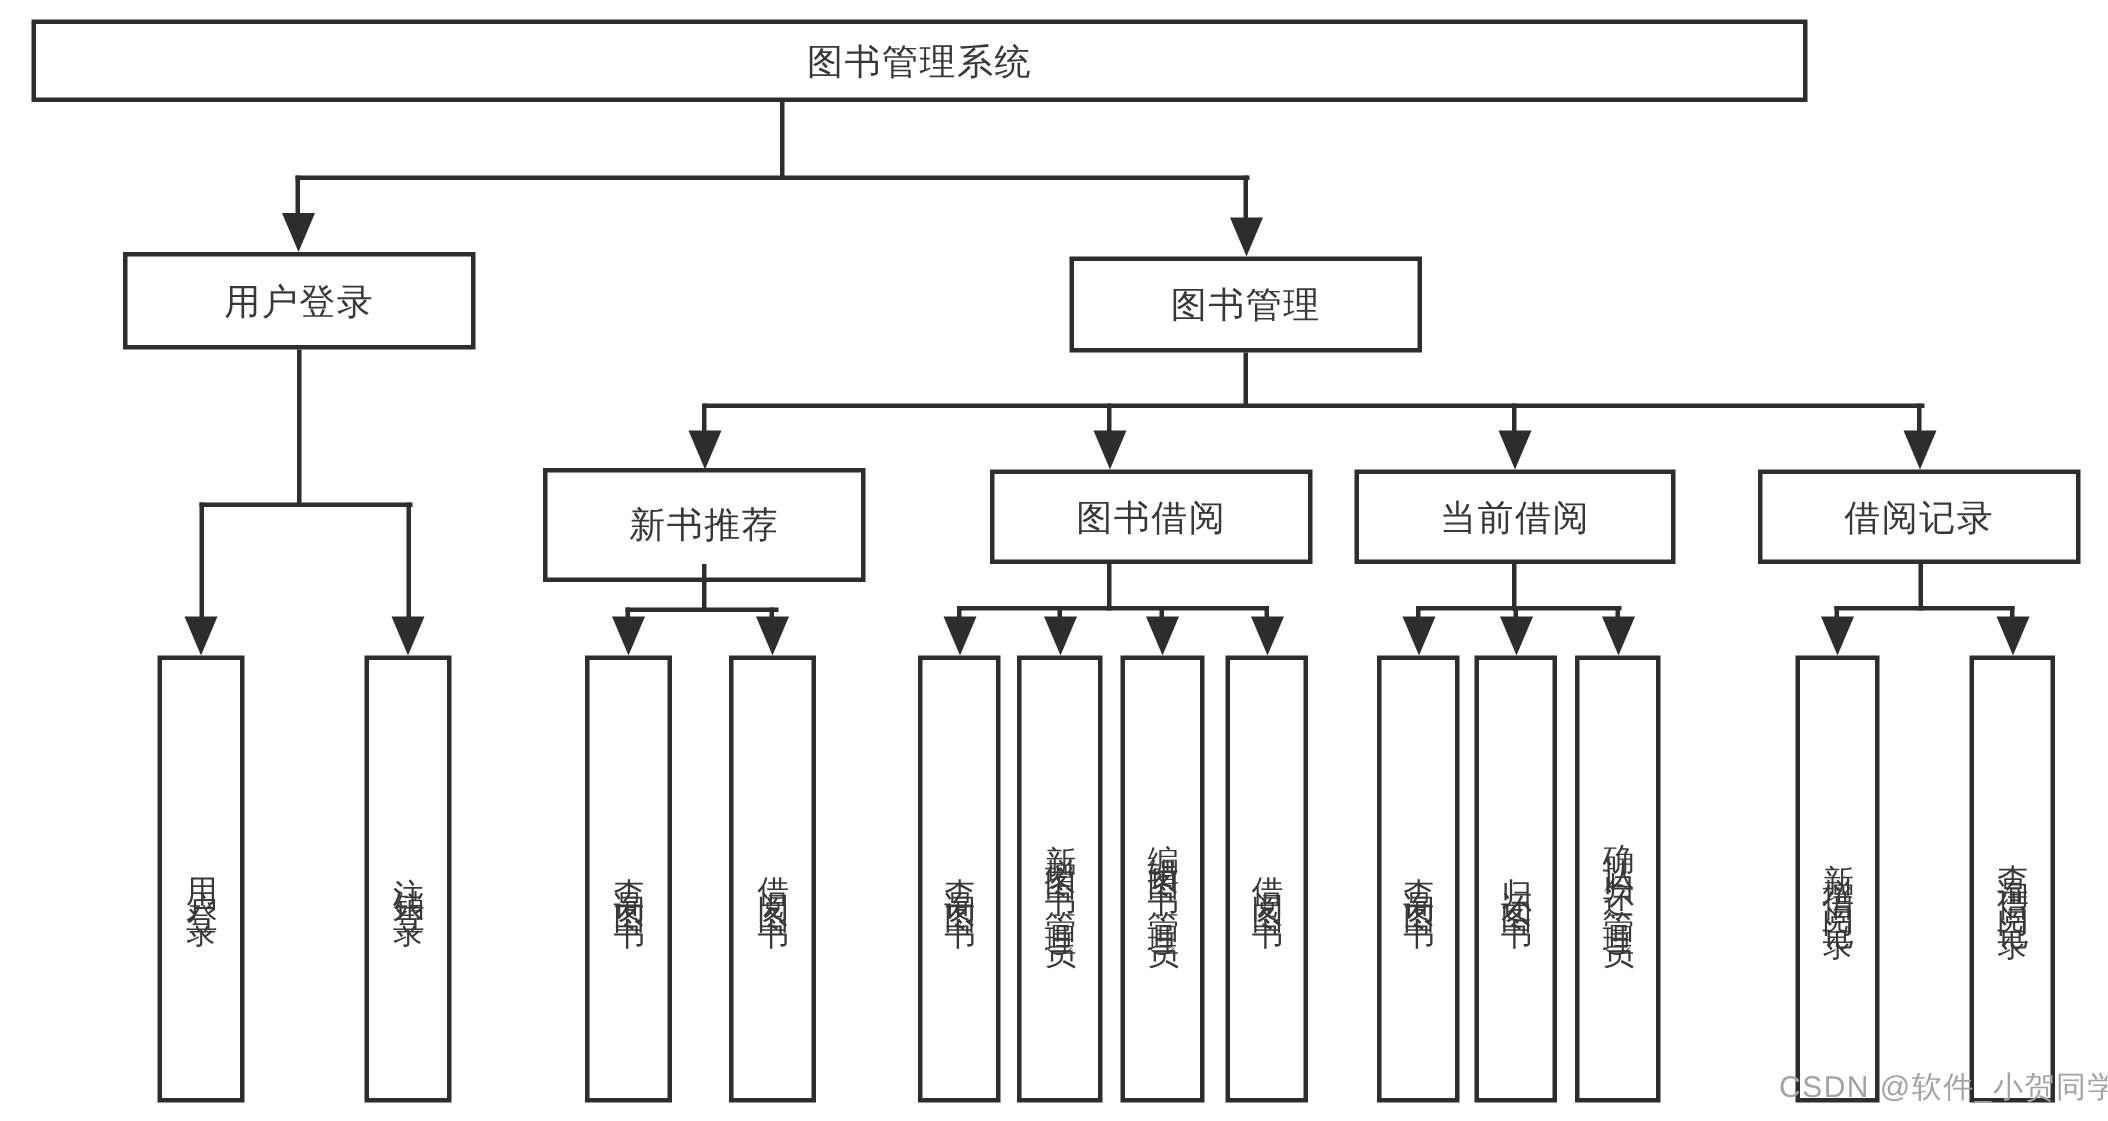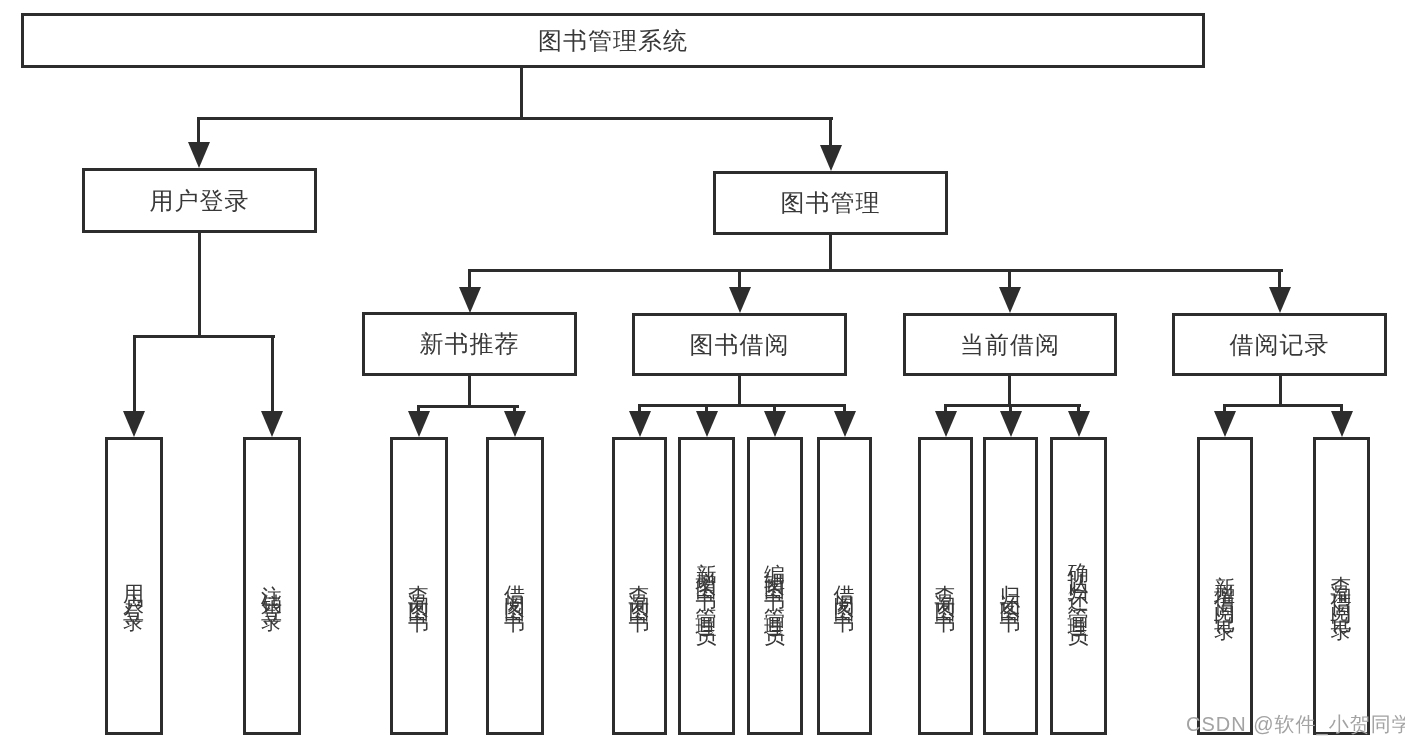--- a/index.html
+++ b/index.html
@@ -105,24 +105,24 @@
   <div class="hline" style="left:469px; top:269px; width:814px;"></div>
   <div class="vline" style="left:468px; top:269px; height:19px;"></div>
   <div class="arrow" style="left:459px; top:287px;"></div>
   <div class="vline" style="left:738px; top:269px; height:19px;"></div>
   <div class="arrow" style="left:729px; top:287px;"></div>
   <div class="vline" style="left:1008px; top:269px; height:19px;"></div>
   <div class="arrow" style="left:999px; top:287px;"></div>
   <div class="vline" style="left:1278px; top:269px; height:19px;"></div>
   <div class="arrow" style="left:1269px; top:287px;"></div>
 
-  <div class="node" style="left:362px; top:312px; width:215px; height:64px;">
+  <div class="node" style="left:362px; top:312px; width:215px; height:76px;">
     <span>新书推荐</span>
   </div>
-  <div class="node" style="left:632px; top:313px; width:215px; height:63px;">
+  <div class="node" style="left:660px; top:313px; width:215px; height:63px;">
     <span>图书借阅</span>
   </div>
   <div class="node" style="left:1172px; top:313px; width:215px; height:63px;">
     <span>借阅记录</span>
   </div>
   <div class="node" style="left:903px; top:313px; width:214px; height:63px;">
     <span>当前借阅</span>
   </div>
 
   <div class="vline" style="left:468px; top:376px; height:32px;"></div>

